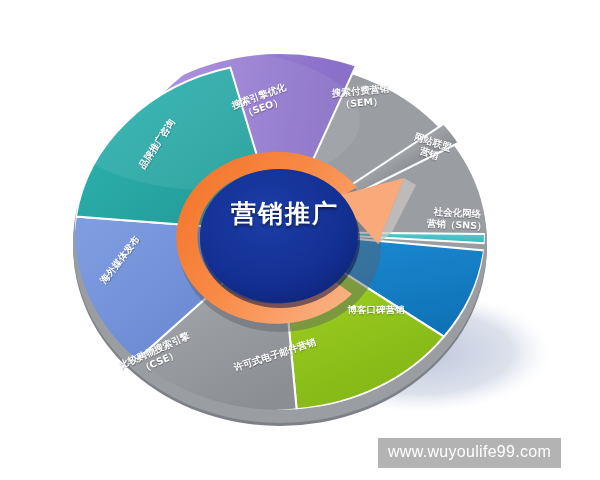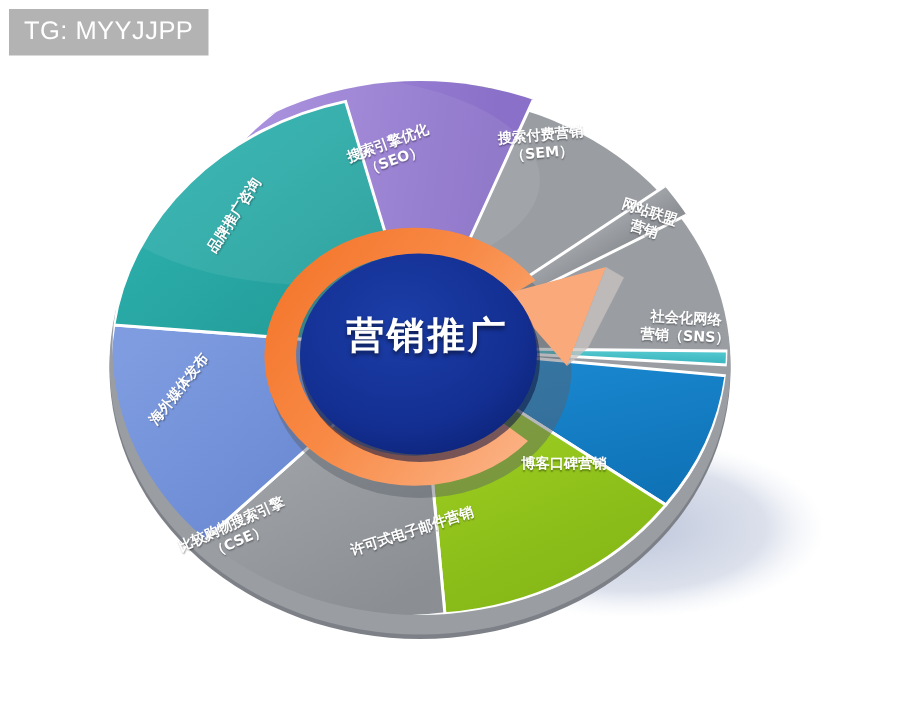--- a/index.html
+++ b/index.html
@@ -211,18 +211,18 @@
 
   <div class="seg-label" style="left:331px; top:304px; width:90px; transform:rotate(0deg);">博客口碑营销</div>
 
   <div class="seg-label" style="left:210px; top:349px; width:130px; transform:rotate(-18deg);">许可式电子邮件营销</div>
 
   <div class="seg-label" style="left:113px; top:344px; width:88px; transform:rotate(-24deg);">比较购物搜索引擎
 （CSE）</div>
 
   <div class="seg-label" style="left:79px; top:254px; width:82px; transform:rotate(-52deg);">海外媒体发布</div>
 
-  <div id="center-label" style="left:231px; top:207px;">营销推广</div>
-
-  <div class="watermark" id="watermark-top">TG: MYYJJPP</div>
-
+  <div id="center-label" style="left:231px; top:197px;">营销推广</div>
+
+
+  <div class="watermark" id="watermark-bottom">www.wuyoulife99.com</div>
 
 </div>
 
 </body></html>

